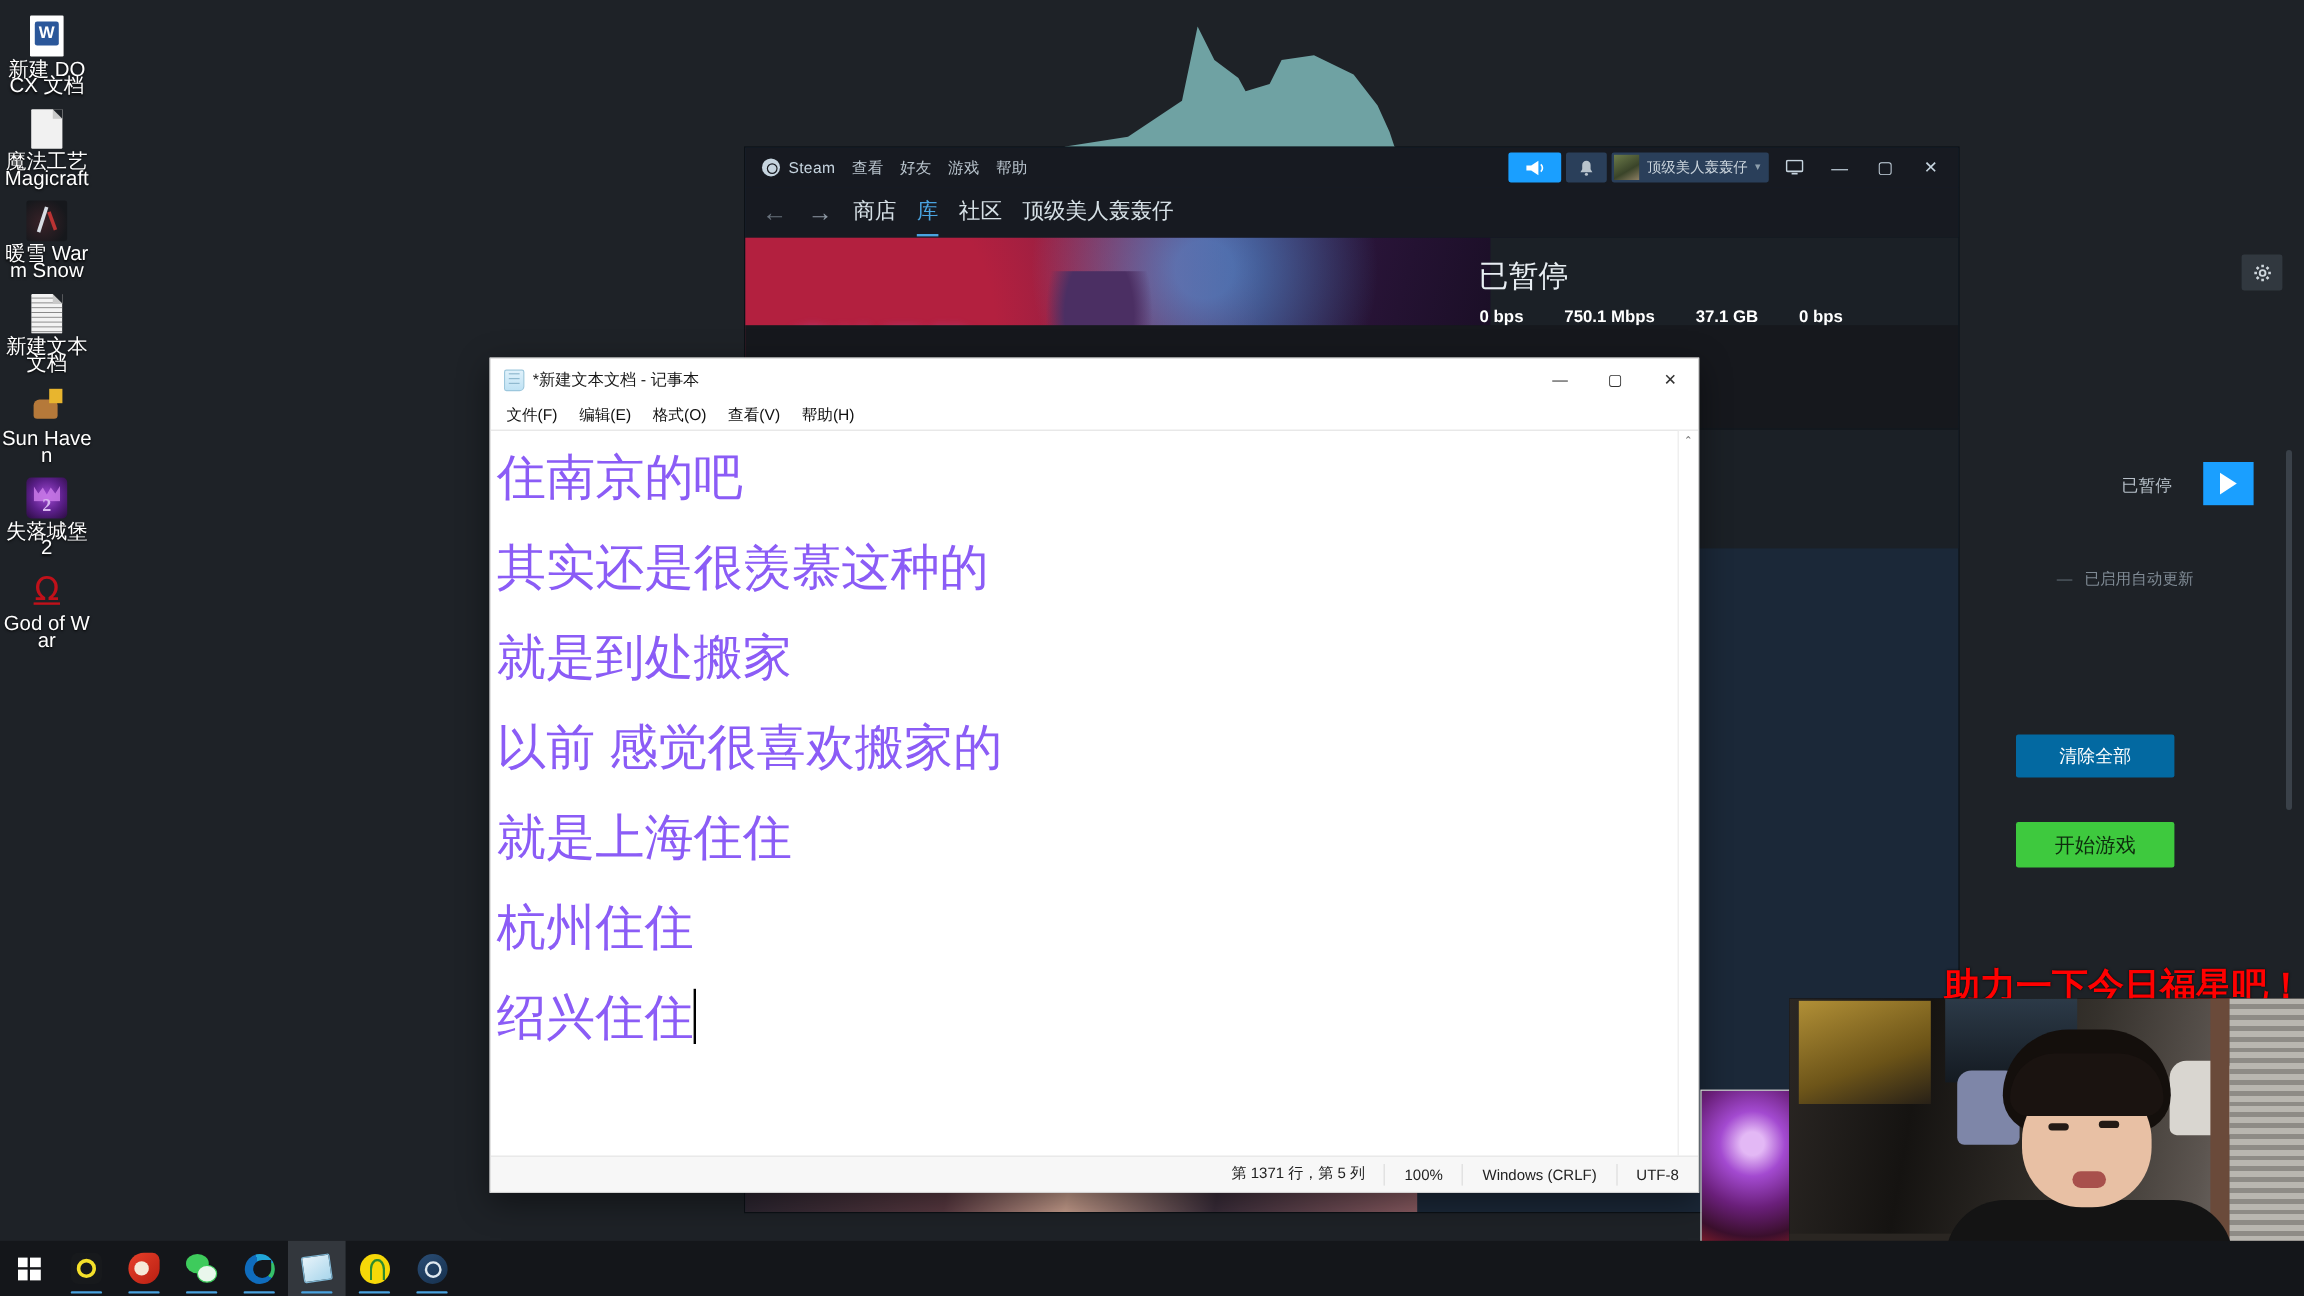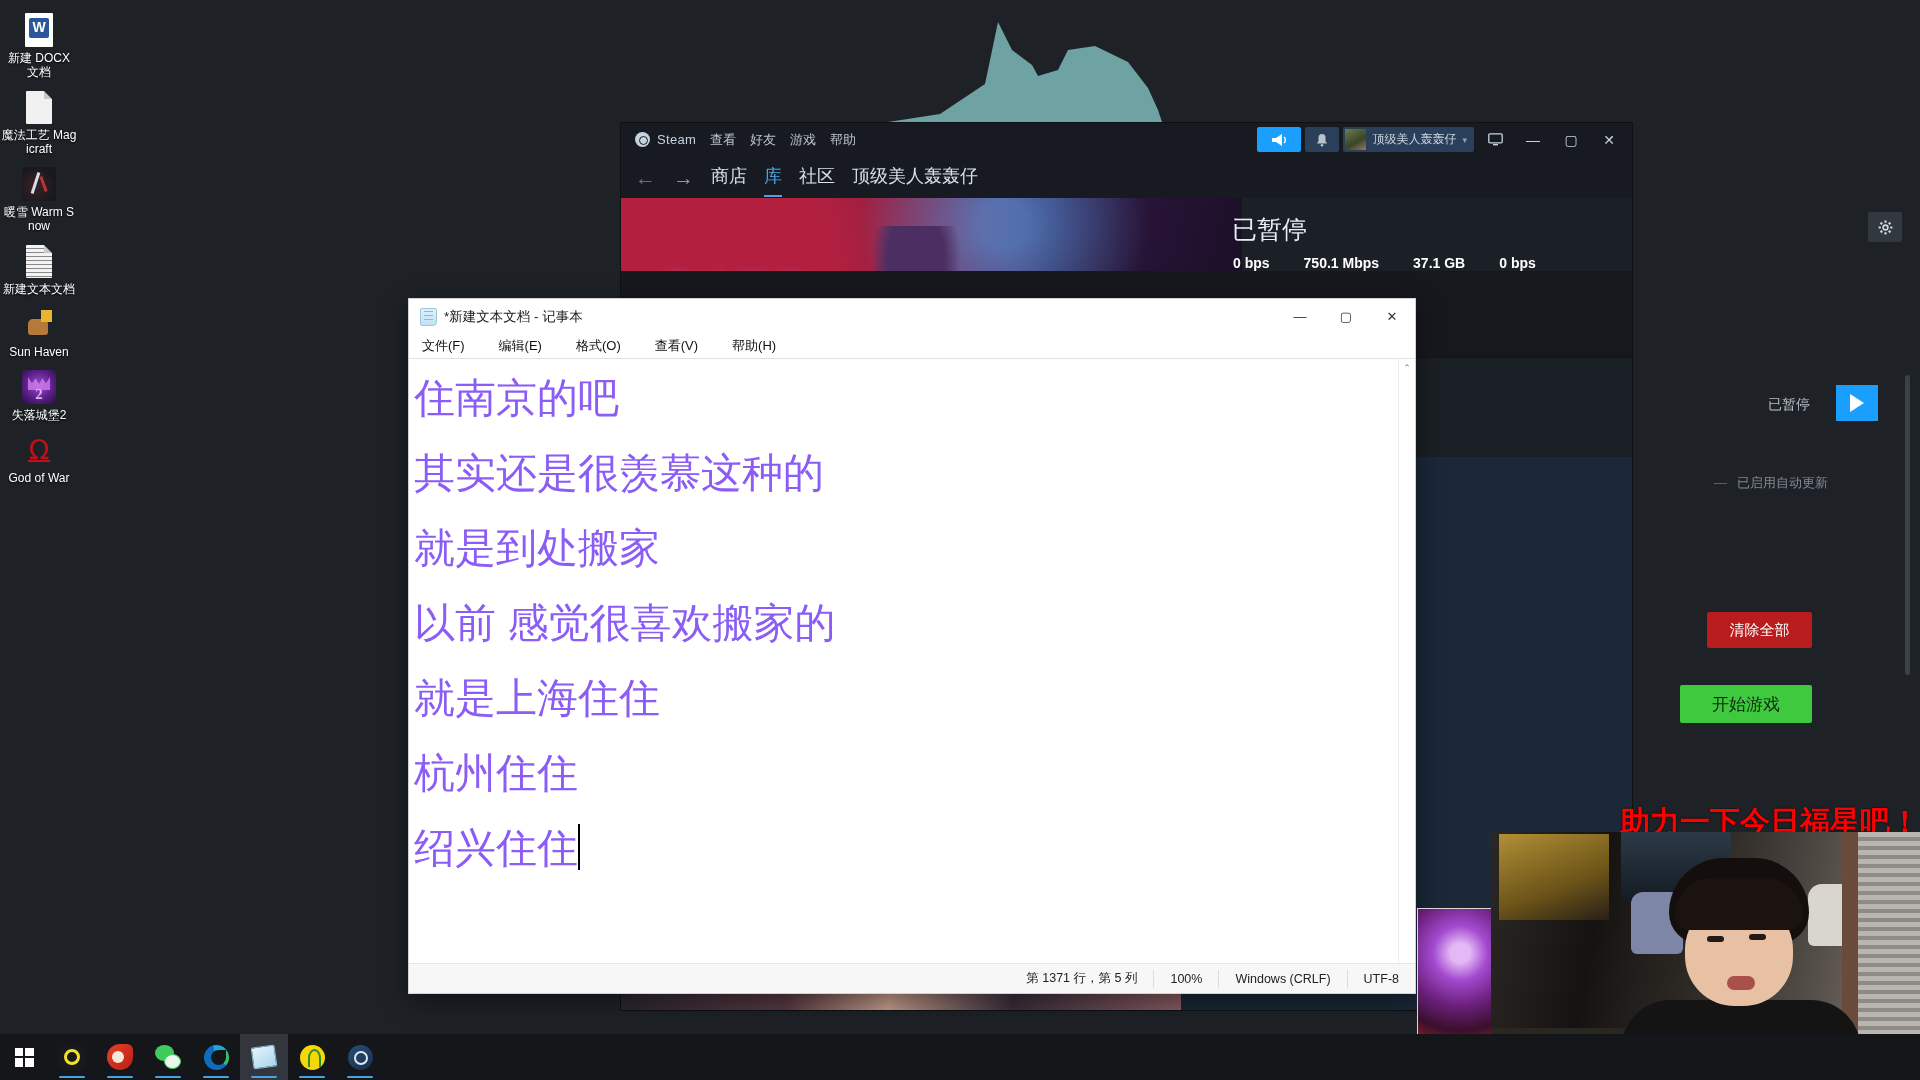--- a/index.html
+++ b/index.html
@@ -31,21 +31,21 @@
     width: 78px; margin-bottom: 6px;
     display: flex; flex-direction: column; align-items: center;
     padding-top: 4px;
   }
   .desk-icon .glyph {
     width: 36px; height: 36px;
     display: flex; align-items: center; justify-content: center;
     margin-bottom: 3px;
   }
   .desk-icon .lbl {
-    color: #fff; font-size: 12px; line-height: 14px;
+    color: #fff; font-size: 17px; line-height: 14px;
     text-align: center; width: 76px;
     text-shadow: 0 1px 2px rgba(0,0,0,.9);
     word-break: break-all;
   }
 
   .ic-docx { width:28px; height:34px; background:#fff; position:relative; border-radius:1px; }
   .ic-docx::before { content:""; position:absolute; left:4px; top:5px; width:20px; height:20px; background:#2b579a; border-radius:2px; }
   .ic-docx::after { content:"W"; position:absolute; left:4px; top:4px; width:20px; height:21px; color:#fff; font-size:14px; font-weight:bold; text-align:center; line-height:21px; }
   .ic-blankdoc { width:26px; height:33px; background:#f1f1f1; border-radius:1px;
     box-shadow: inset -6px 6px 0 0 rgba(0,0,0,0.0); position:relative; }
@@ -129,21 +129,21 @@
     border-radius:2px; display:flex; align-items:center; justify-content:center; color:#cfd7dd; font-size:15px; }
 
   .dl-row { position:absolute; left:621px; top:271px; width:1011px; height:86px; background:#16181d; }
   .dl-row2 { position:absolute; left:621px; top:357px; width:1011px; height:100px; background:#1b2026; border-top:1px solid #10141a; }
   .paused-lbl { position:absolute; right:110px; top:396px; color:#b7c0c9; font-size:14px; }
   .play-btn { position:absolute; right:42px; top:385px; width:42px; height:36px; background:#1a9fff;
     display:flex; align-items:center; justify-content:center; }
   .play-btn .tri { width:0; height:0; border-style:solid; border-width:9px 0 9px 14px; border-color: transparent transparent transparent #fff; }
   .autoupd { position:absolute; right:92px; top:474px; color:#7f8a94; font-size:13px; white-space:nowrap; }
   .autoupd .dash { color:#5e6973; margin-right:10px; }
-  .clear-btn { position:absolute; right:108px; top:612px; width:105px; height:36px; background:#b91c1c;
+  .clear-btn { position:absolute; right:108px; top:612px; width:132px; height:36px; background:#0369a1;
     border-radius:2px; color:#fff; font-size:15px; display:flex; align-items:center; justify-content:center; }
   .start-btn { position:absolute; right:108px; top:685px; width:132px; height:38px; background:#3ec93e;
     border-radius:2px; color:#0d2b0d; font-size:17px; display:flex; align-items:center; justify-content:center; }
   .panel-scroll { position:absolute; right:10px; top:375px; width:5px; height:300px; background:#3a4149; border-radius:3px; }
 
   .steam-bottom-art { position:absolute; left:621px; top:985px; width:560px; height:25px;
     background: linear-gradient(100deg,#2b2530 0%, #5a3a42 30%, #caa08f 48%, #3a2d3a 70%, #8c5d63 100%); }
 
   
   .notepad {
@@ -153,21 +153,21 @@
   }
   .np-title { height:35px; display:flex; align-items:center; padding-left:11px; background:#fff; }
   .np-icon { width:17px; height:18px; background: linear-gradient(#dff1fb,#bfe2f4); border:1px solid #9cc7dd;
     border-radius:2px 2px 4px 2px; margin-right:7px; flex:none; position:relative; }
   .np-icon::after { content:""; position:absolute; left:3px; top:2px; right:3px; height:1px; background:#8fb9cf;
     box-shadow:0 4px 0 #8fb9cf, 0 8px 0 #8fb9cf; }
   .np-title-text { color:#1a1a1a; font-size:13.5px; white-space:nowrap; }
   .np-wctrl { margin-left:auto; display:flex; }
   .np-wctrl div { width:46px; height:35px; display:flex; align-items:center; justify-content:center;
     color:#333; font-size:13px; }
-  .np-menu { height:24px; display:flex; align-items:center; gap:34px; padding-left:13px; background:#fff; }
+  .np-menu { height:24px; display:flex; align-items:center; gap:18px; padding-left:13px; background:#fff; }
   .np-menu span { color:#111; font-size:13px; white-space:nowrap; }
   .np-body { position:absolute; left:0; right:0; top:59px; bottom:30px; background:#fff; border-top:1px solid #e3e3e3; }
   .np-text { position:absolute; left:5px; top:2px; right:20px; color:#8b5cf6; }
   .np-line { font-size:41px; line-height:75px; white-space:pre; font-family:"Liberation Sans","DejaVu Sans",sans-serif; }
   .np-line .caret { display:inline-block; width:2px; height:46px; background:#000; vertical-align:-8px; }
   .np-scrollbar { position:absolute; right:0; top:0; width:17px; bottom:0; background:#fff; border-left:1px solid #ececec; }
   .np-scrollbar .arrow { height:17px; color:#7a7a7a; font-size:9px; display:flex; align-items:center; justify-content:center; }
   .np-status { position:absolute; left:0; right:0; bottom:0; height:30px; background:#f7f7f7;
     border-top:1px solid #e5e5e5; display:flex; align-items:center; justify-content:flex-end; }
   .np-status .cell { color:#222; font-size:12.5px; padding:0 16px; border-left:1px solid #dcdcdc; height:18px;

